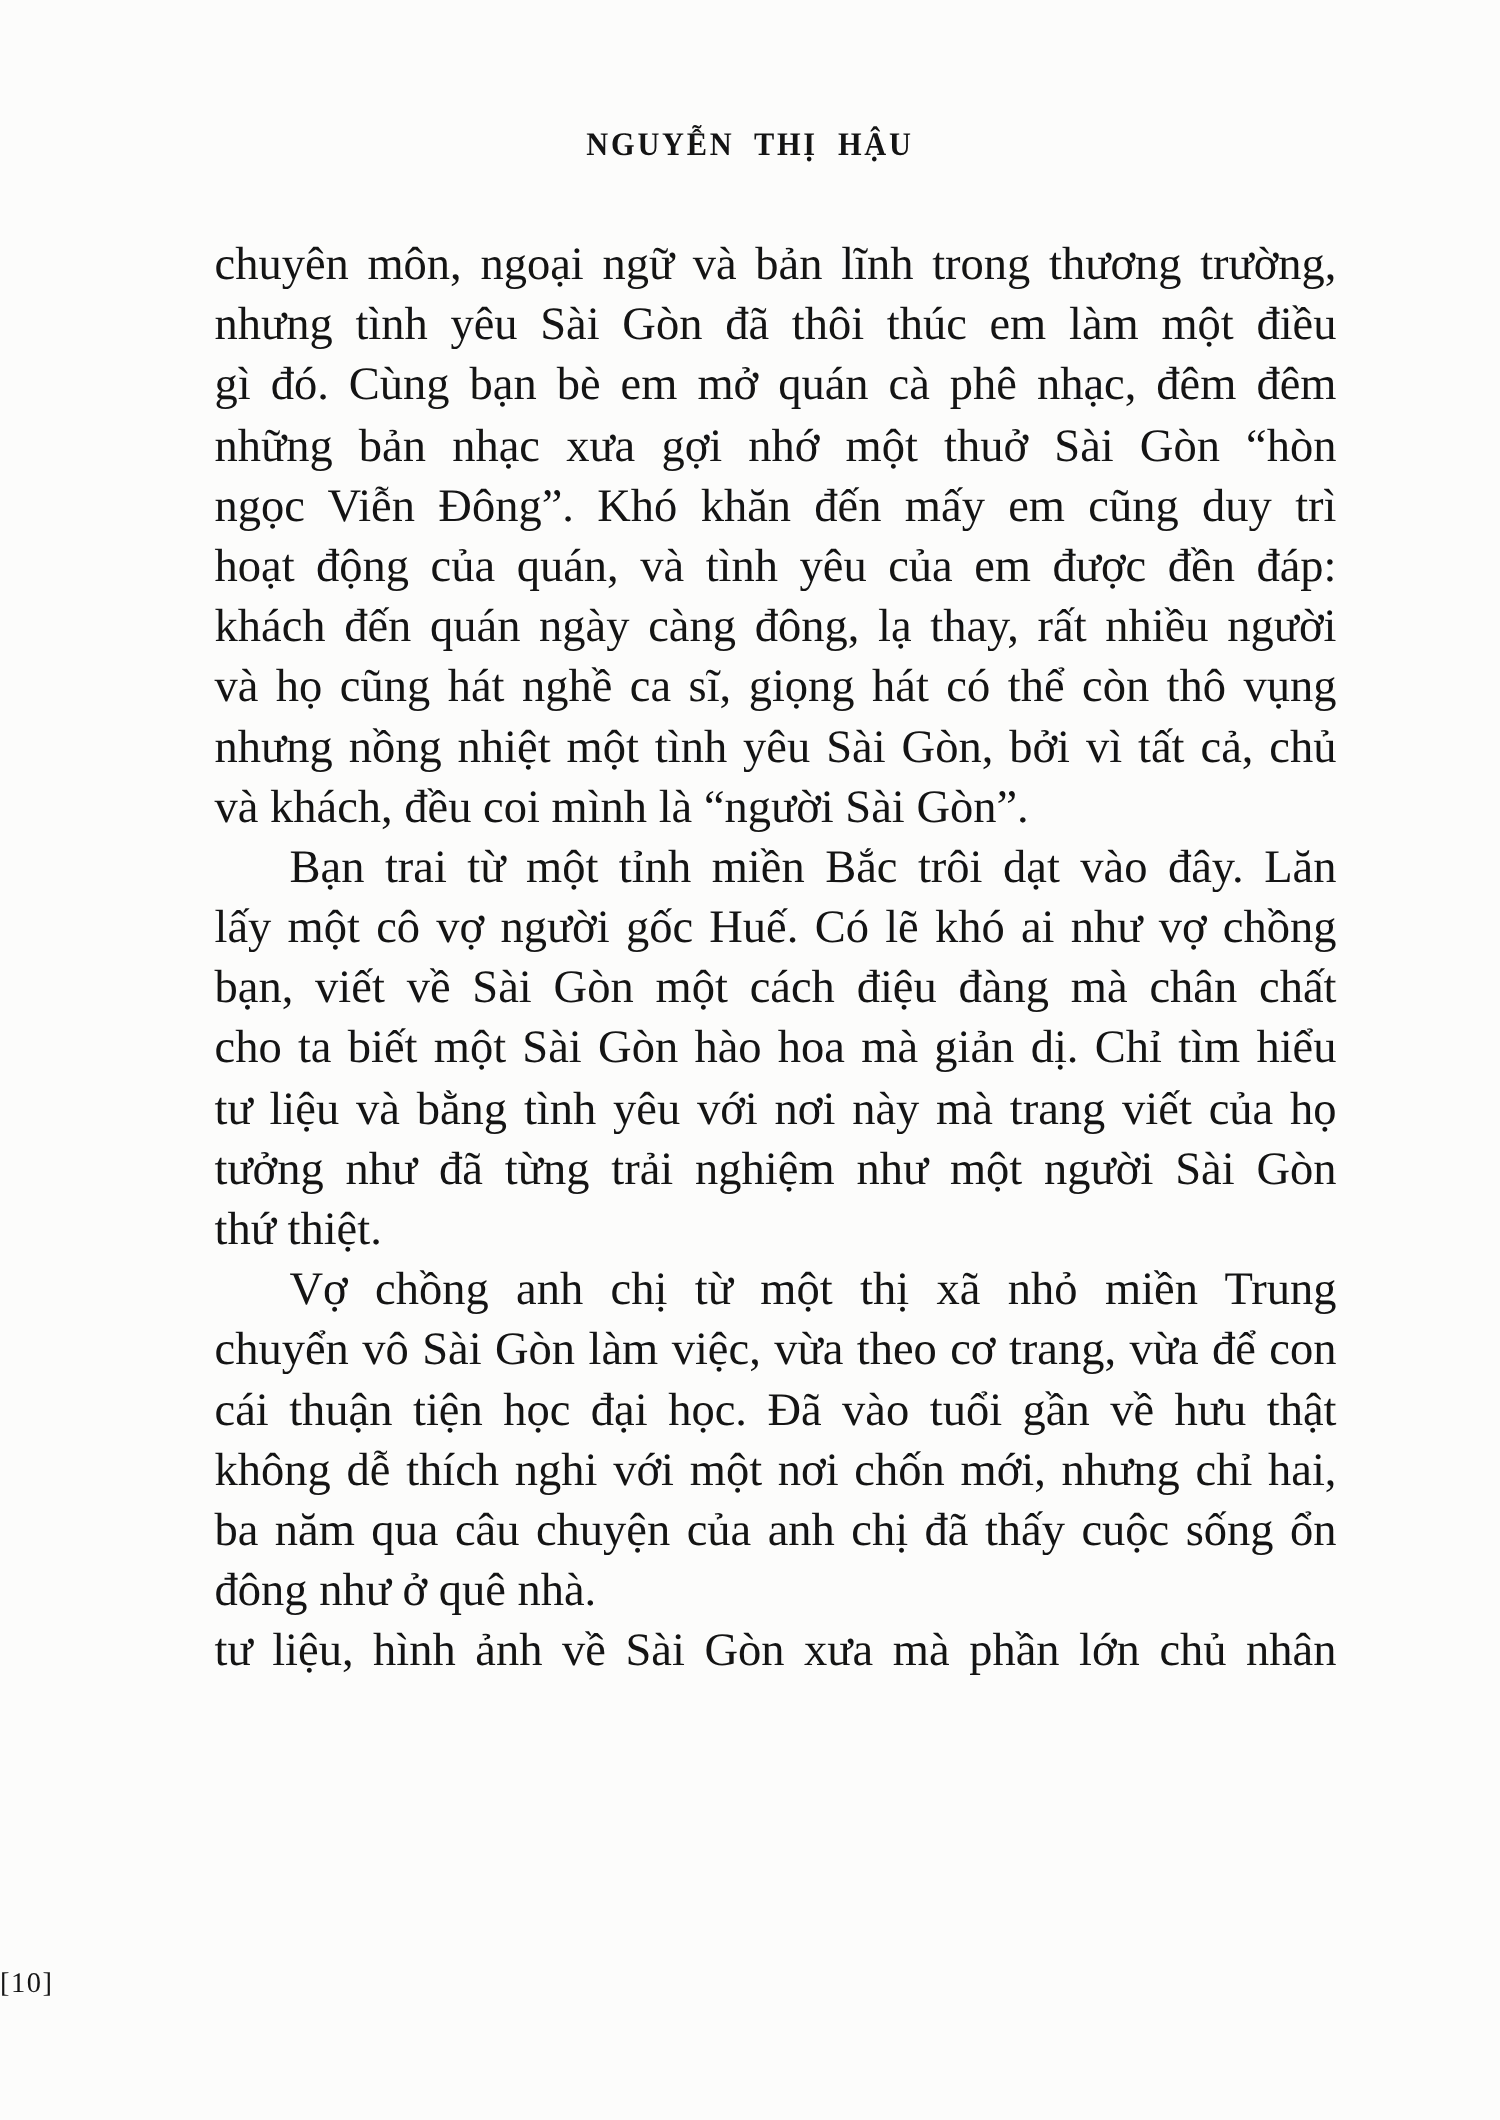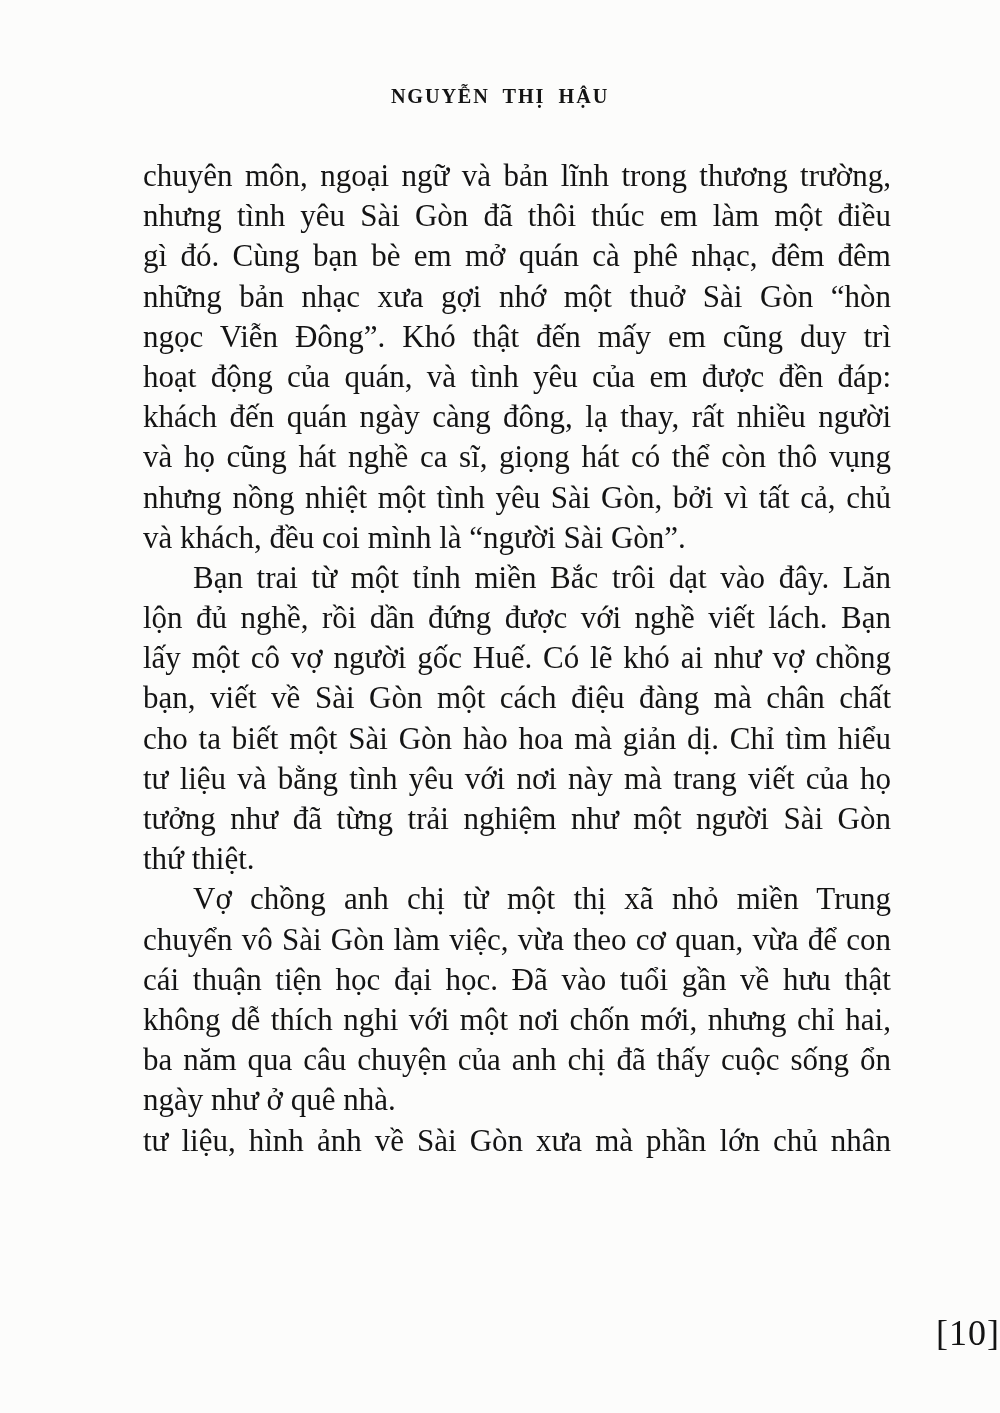--- a/index.html
+++ b/index.html
@@ -50,65 +50,64 @@
     padding-left: 50px;
   }
   .line.last {
     text-align-last: left;
   }
   .page-footer {
     position: absolute;
     top: 1312px;
     left: 0;
     width: 100%;
-    text-align: right;
-    font-size: 36px;
+    text-align: left;
+    font-size: 19px;
     letter-spacing: 1px;
   }
 </style>
 </head>
 <body>
 
 <div class="page">
 
   <div class="page-header">NGUYỄN THỊ HẬU</div>
 
   <div class="body-text">
 
     <div class="paragraph">
       <div class="line">chuyên môn, ngoại ngữ và bản lĩnh trong thương trường,</div>
       <div class="line">nhưng tình yêu Sài Gòn đã thôi thúc em làm một điều</div>
       <div class="line">gì đó. Cùng bạn bè em mở quán cà phê nhạc, đêm đêm</div>
       <div class="line">những bản nhạc xưa gợi nhớ một thuở Sài Gòn “hòn</div>
-      <div class="line">ngọc Viễn Đông”. Khó thật đến mấy em cũng duy trì</div>
+      <div class="line">ngọc Viễn Đông”. Khó khăn đến mấy em cũng duy trì</div>
       <div class="line">hoạt động của quán, và tình yêu của em được đền đáp:</div>
       <div class="line">khách đến quán ngày càng đông, lạ thay, rất nhiều người</div>
       <div class="line">và họ cũng hát nghề ca sĩ, giọng hát có thể còn thô vụng</div>
       <div class="line">nhưng nồng nhiệt một tình yêu Sài Gòn, bởi vì tất cả, chủ</div>
       <div class="line last">và khách, đều coi mình là “người Sài Gòn”.</div>
     </div>
 
     <div class="paragraph">
       <div class="line indent">Bạn trai từ một tỉnh miền Bắc trôi dạt vào đây. Lăn</div>
-      <div class="line">lộn đủ nghề, rồi dần đứng được với nghề viết lách. Bạn</div>
       <div class="line">lấy một cô vợ người gốc Huế. Có lẽ khó ai như vợ chồng</div>
       <div class="line">bạn, viết về Sài Gòn một cách điệu đàng mà chân chất</div>
       <div class="line">cho ta biết một Sài Gòn hào hoa mà giản dị. Chỉ tìm hiểu</div>
       <div class="line">tư liệu và bằng tình yêu với nơi này mà trang viết của họ</div>
       <div class="line">tưởng như đã từng trải nghiệm như một người Sài Gòn</div>
       <div class="line last">thứ thiệt.</div>
     </div>
 
     <div class="paragraph">
       <div class="line indent">Vợ chồng anh chị từ một thị xã nhỏ miền Trung</div>
-      <div class="line">chuyển vô Sài Gòn làm việc, vừa theo cơ quan, vừa để con</div>
+      <div class="line">chuyển vô Sài Gòn làm việc, vừa theo cơ trang, vừa để con</div>
       <div class="line">cái thuận tiện học đại học. Đã vào tuổi gần về hưu thật</div>
       <div class="line">không dễ thích nghi với một nơi chốn mới, nhưng chỉ hai,</div>
       <div class="line">ba năm qua câu chuyện của anh chị đã thấy cuộc sống ổn</div>
-      <div class="line last">ngày như ở quê nhà.</div>
+      <div class="line last">đông như ở quê nhà.</div>
     </div>
 
     <div class="paragraph">
       <div class="line">tư liệu, hình ảnh về Sài Gòn xưa mà phần lớn chủ nhân</div>
     </div>
 
   </div>
 
   <div class="page-footer">[10]</div>
 

